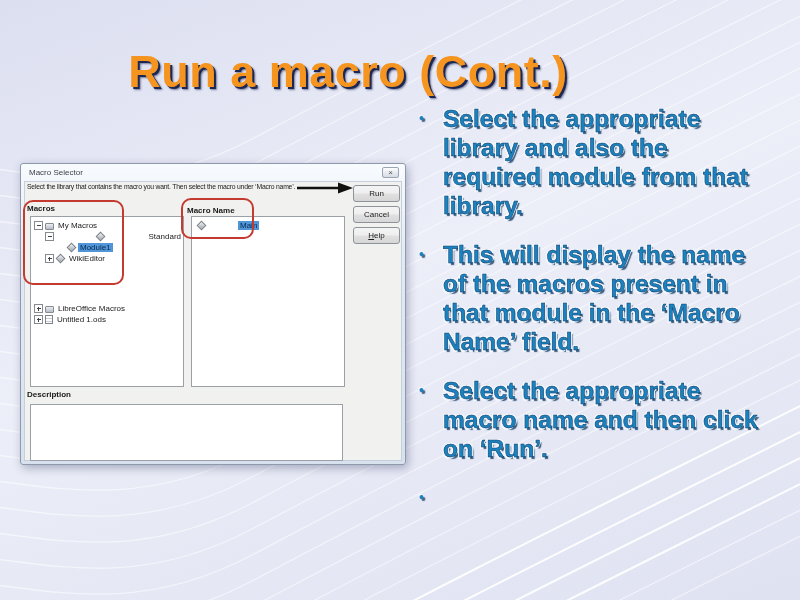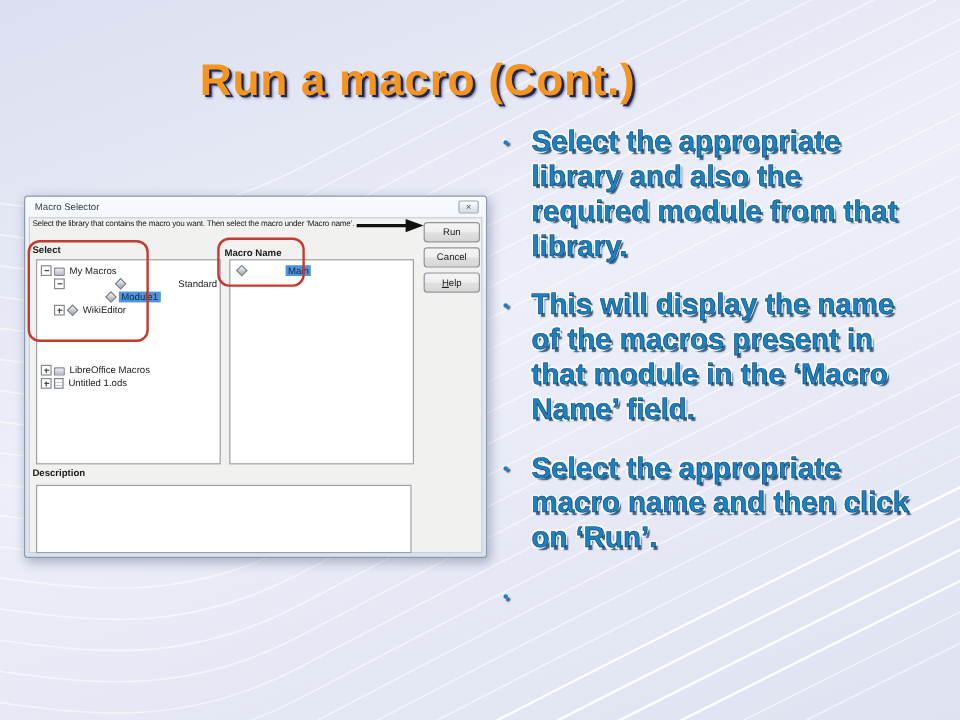--- a/index.html
+++ b/index.html
@@ -6,21 +6,21 @@
   .slide{
     position:relative;width:800px;height:600px;overflow:hidden;
     background:linear-gradient(160deg,#dcdff0 0%,#ecEEf8 45%,#dfe2f1 100%);
     font-family:"Liberation Sans",sans-serif;
   }
   .bg-waves{position:absolute;left:0;top:0;z-index:0;}
 
   
   .slide-title{
     position:absolute;left:0;top:46px;width:696px;text-align:center;z-index:1;
-    font-size:37px;font-weight:bold;color:#F5941F;letter-spacing:0.5px;
+    font-size:45px;font-weight:bold;color:#F5941F;letter-spacing:0.5px;
     text-shadow:2px 2px 0 #1c2754,3px 3px 2px rgba(28,39,84,.55);
   }
   .bullets{position:absolute;left:412px;top:104px;width:352px;z-index:1;}
   .bullet{display:flex;margin-bottom:20px;}
   .bullet-marker{
     flex:0 0 31px;padding-left:7px;box-sizing:border-box;
     font-size:14px;line-height:29px;color:#1A82BE;
     text-shadow:-1px -1px 0 rgba(246,248,255,.95),2px 2px 1px rgba(13,58,99,.75);
   }
   .bullet-text{
@@ -175,36 +175,36 @@
     <div class="dlg-btn btn-run">
       <span>Run</span>
     </div>
     <div class="dlg-btn btn-cancel">
       <span>Cancel</span>
     </div>
     <div class="dlg-btn btn-help">
       <span class="ul-first">Help</span>
     </div>
 
-    <span class="dlg-label lbl-library">Select</span>
+    <span class="dlg-label lbl-library">Macros</span>
     <span class="dlg-label lbl-macro">Macro Name</span>
     <span class="dlg-label lbl-desc">Description</span>
 
     <div class="listbox box-library">
       <div class="tree-row" style="padding-left: 3px;">
         <span class="expander minus"></span>
         <span class="tree-icon ic-folder"></span>
         <span class="tree-label">My Macros</span>
       </div>
       <div class="tree-row" style="padding-left: 14px; justify-content: space-between;">
         <span class="expander minus"></span>
         <span class="tree-icon ic-module"></span>
         <span class="tree-label">Standard</span>
       </div>
-      <div class="tree-row" style="padding-left: 25px; margin-left: 21px;">
+      <div class="tree-row" style="padding-left: 25px;">
         <span class="expander" style="visibility: hidden;"></span>
         <span class="tree-icon ic-module"></span>
         <span class="tree-label selected">Module1</span>
       </div>
       <div class="tree-row" style="padding-left: 14px;">
         <span class="expander plus"></span>
         <span class="tree-icon ic-module"></span>
         <span class="tree-label">WikiEditor</span>
       </div>
       <div class="tree-row" style="padding-left: 3px; margin-top: 39px;">

